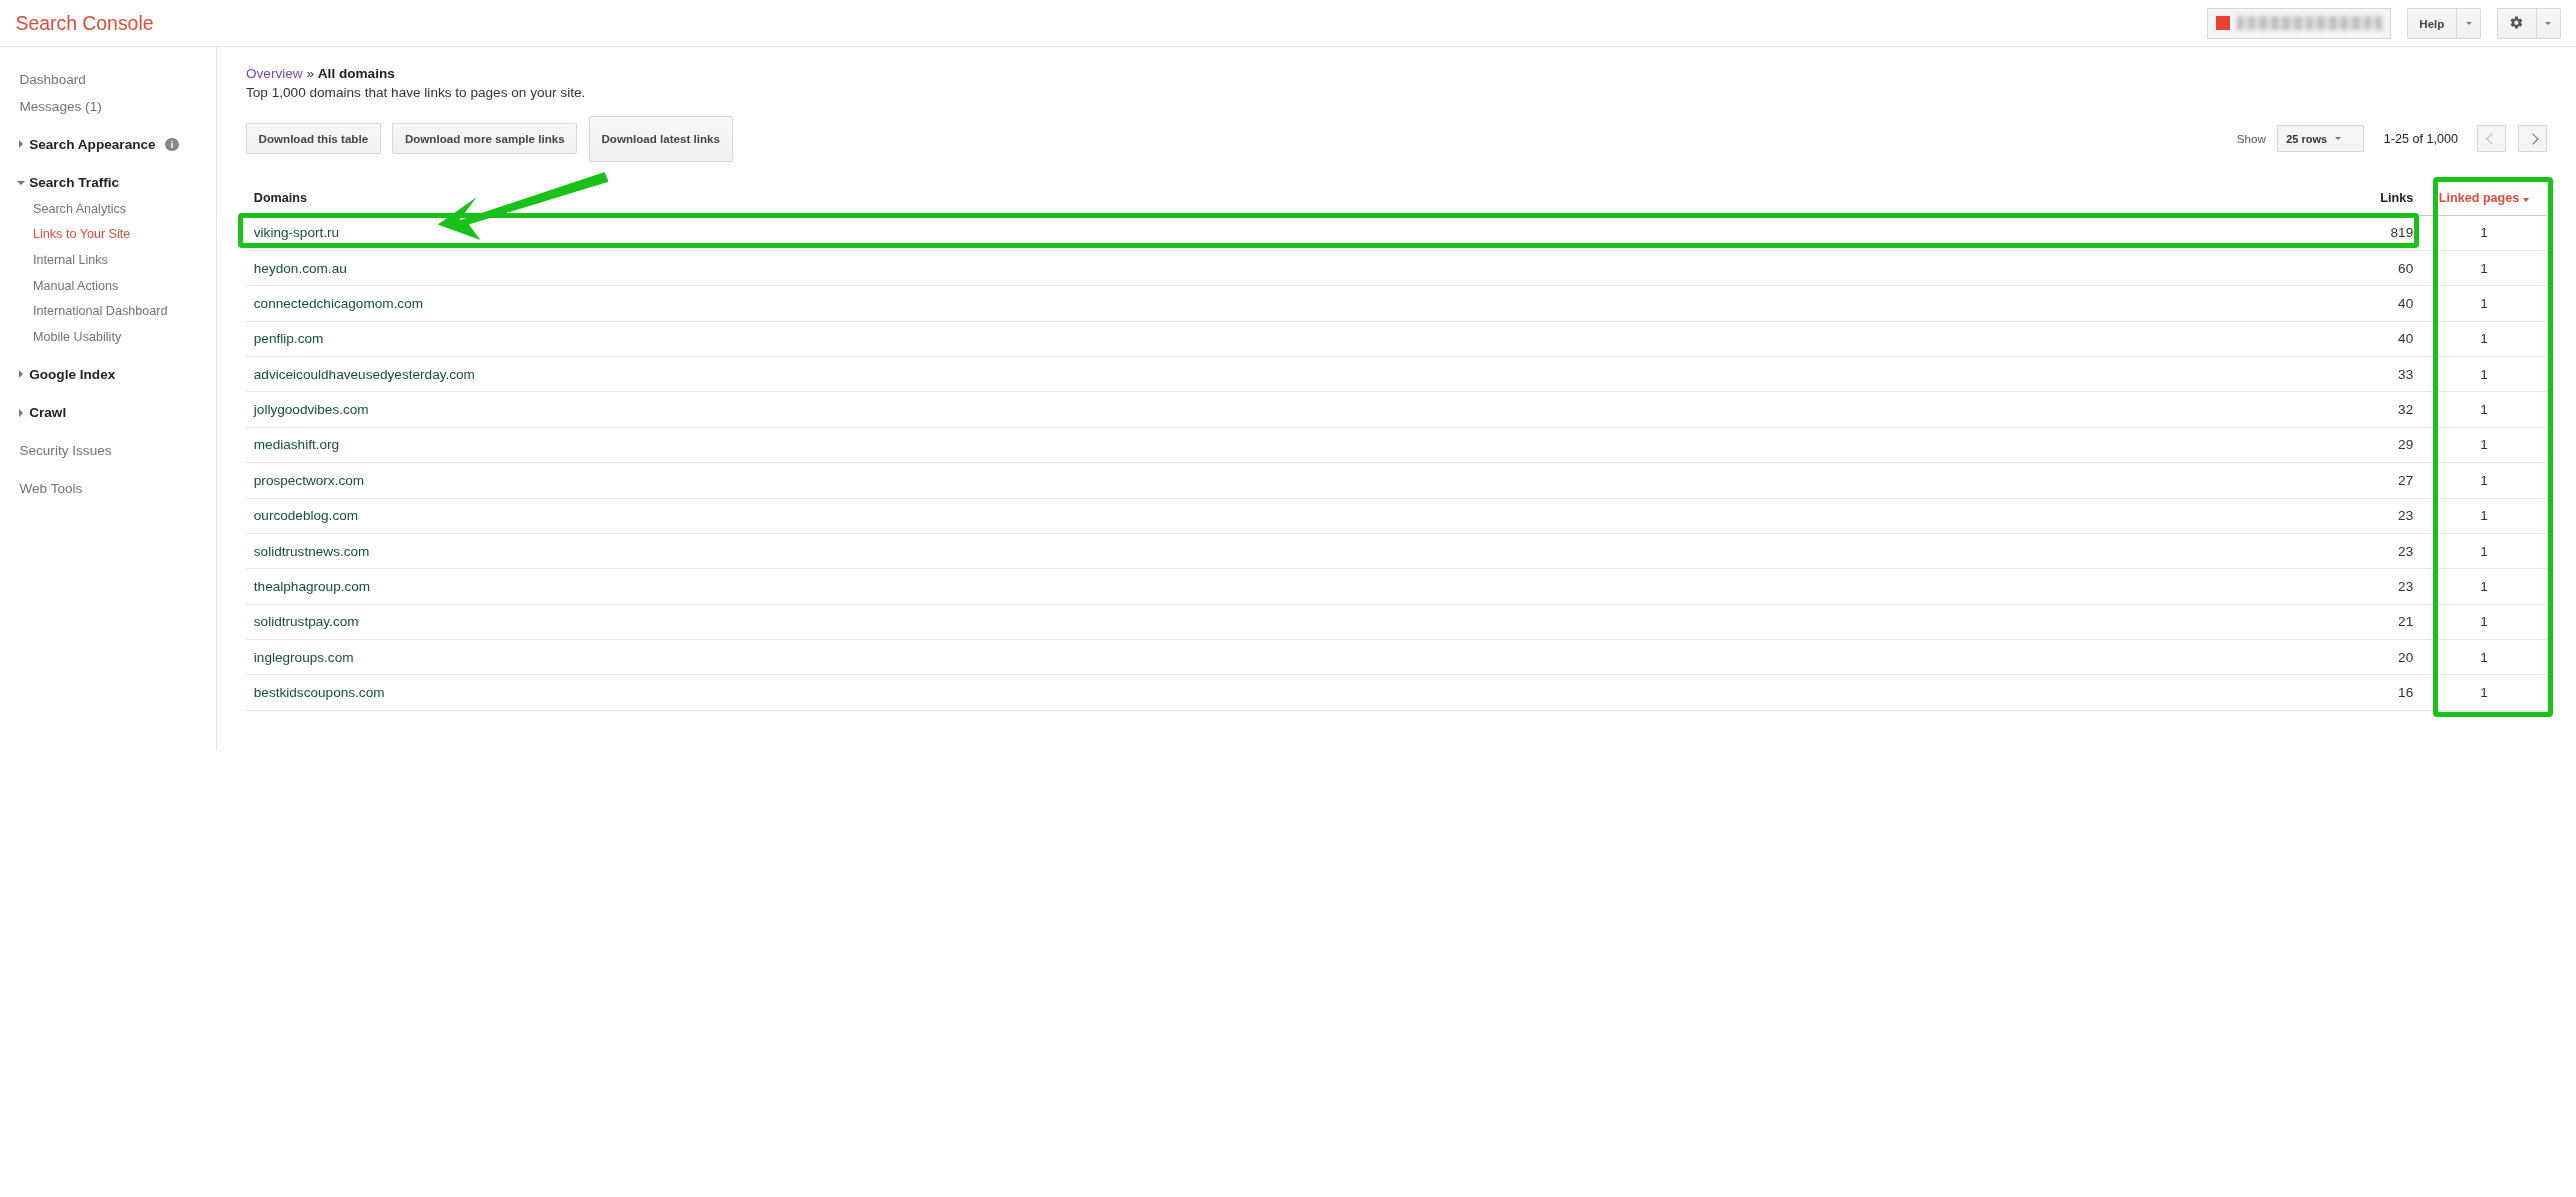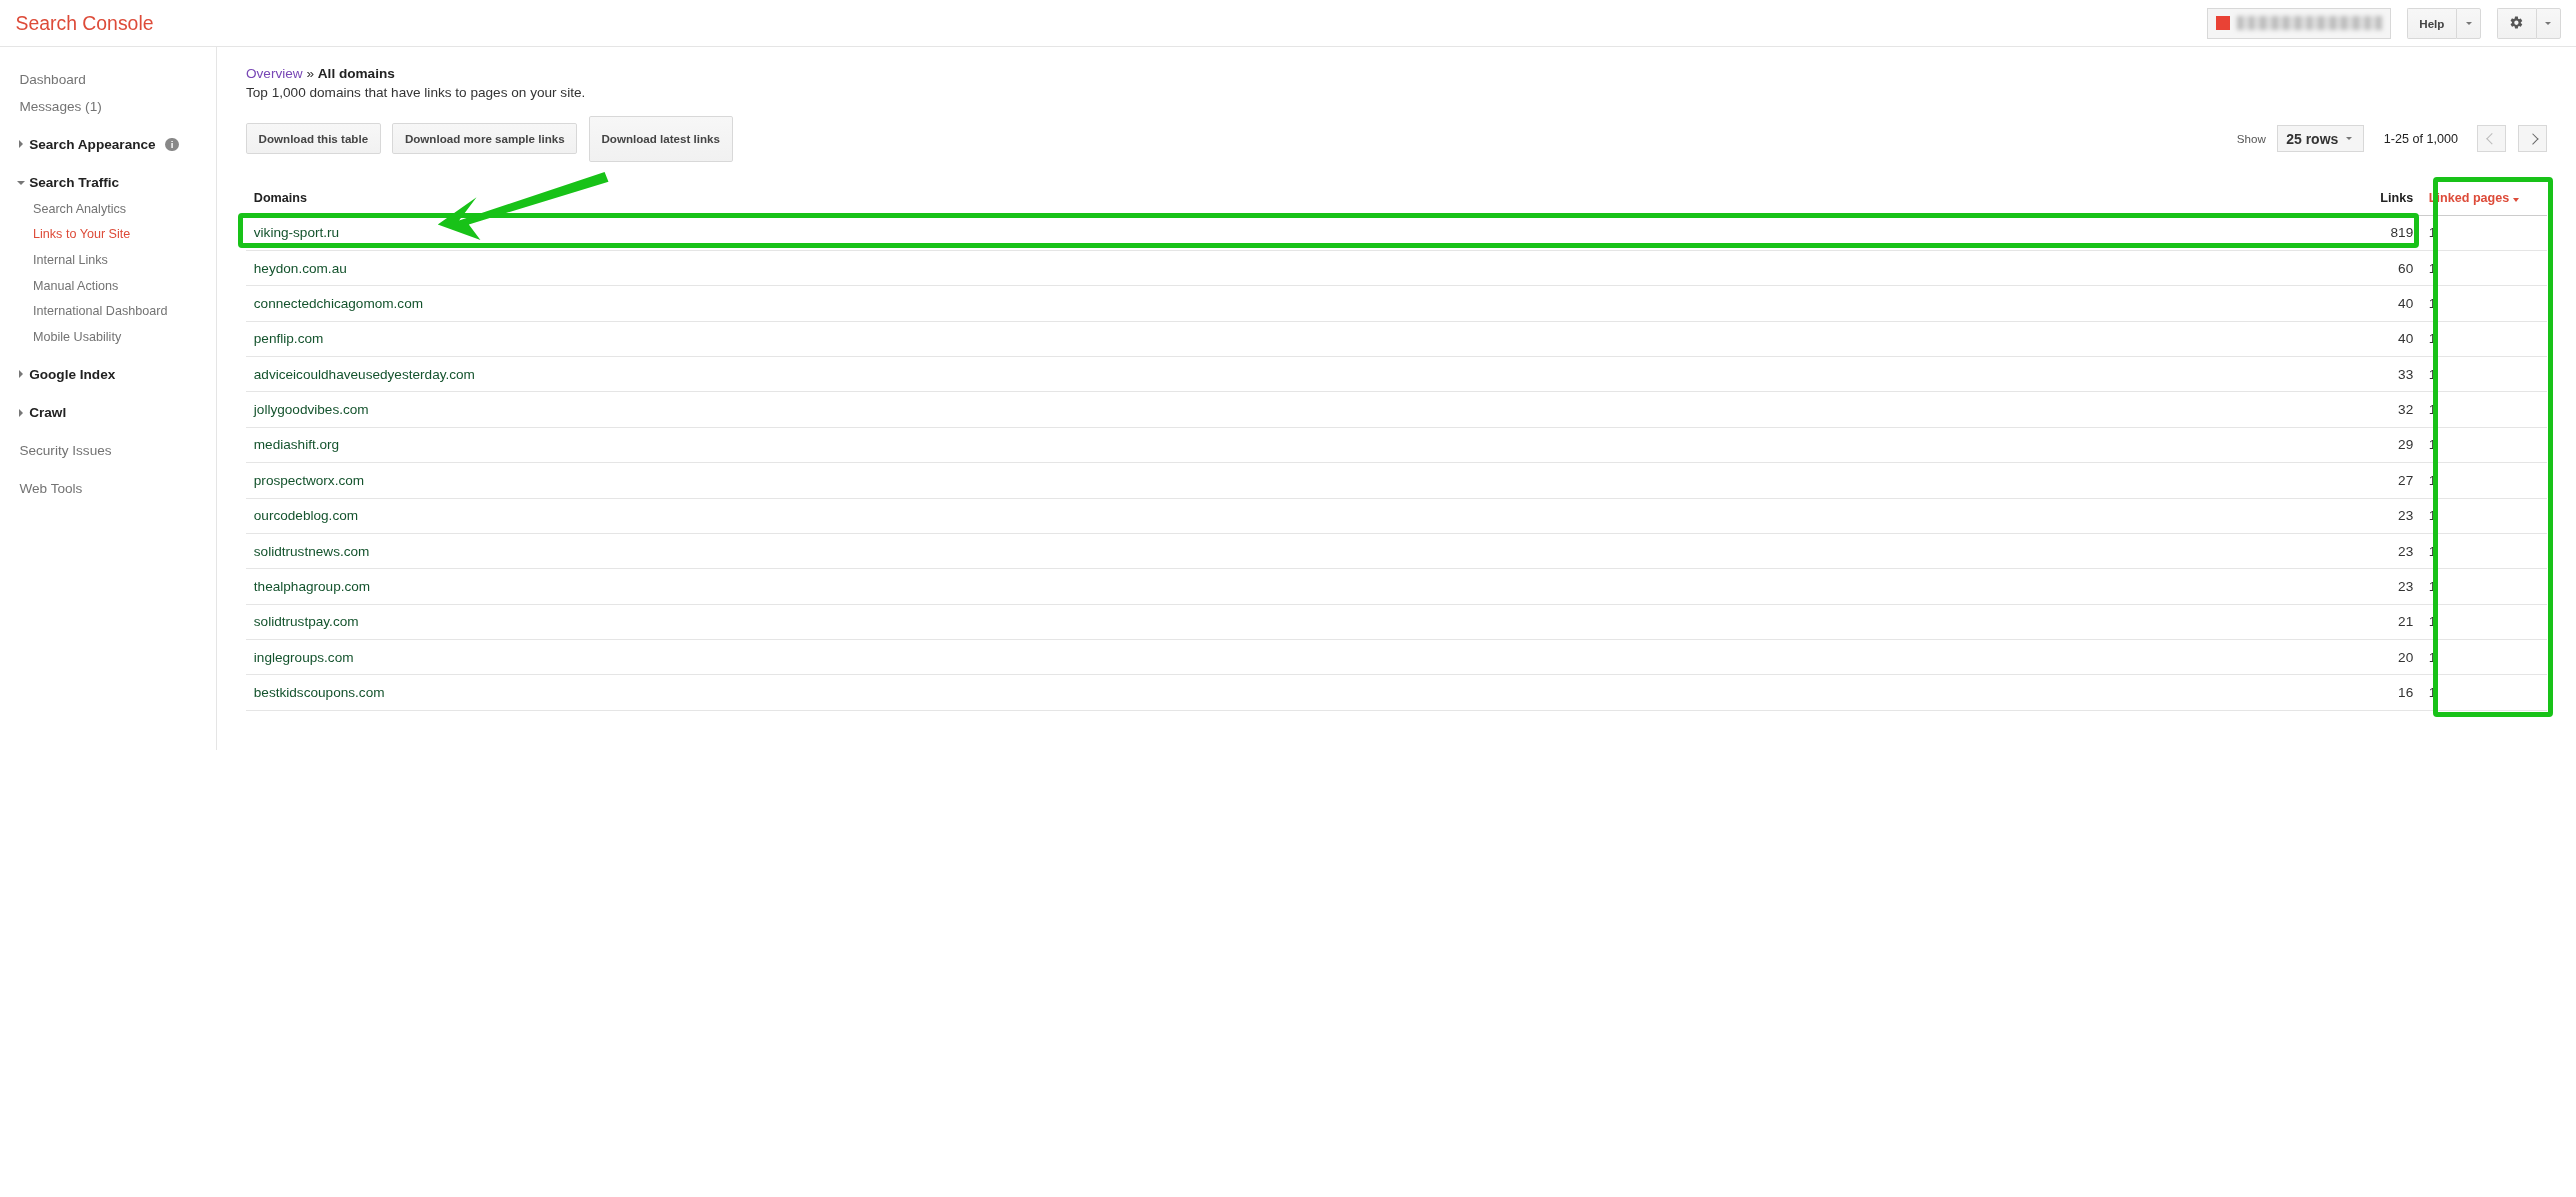--- a/index.html
+++ b/index.html
@@ -35,33 +35,33 @@
   .info-ic { width:13.6px; height:13.6px; border-radius:50%; background:#888; color:#fff; font-size:9.7px; display:inline-flex; align-items:center; justify-content:center; margin-left:3.9px; font-weight:bold;}
 
   
   .breadcrumb { font-size:13.6px; margin-bottom:3.9px;}
   .breadcrumb a { color: #7847b5; text-decoration:none; }
   .breadcrumb strong { color:#222; }
   .subtitle { font-size:13.6px; color:#333; margin-bottom: 15.5px;}
   .toolbar-row { display:flex; align-items:center; gap:11.6px; margin-bottom: 19.4px;}
   .toolbar-spacer { flex:1; }
   .show-label { font-size:11.6px; color:#555; }
-  .rows-select { height:27px; min-width:87px; border:1px solid #d8d8d8; background:#f5f5f5; display:inline-flex; align-items:center; padding:0 7.8px; gap:7.8px; cursor:pointer; font-size:14px; font-weight:bold;}
+  .rows-select { height:27px; min-width:87px; border:1px solid #d8d8d8; background:#f5f5f5; display:inline-flex; align-items:center; padding:0 7.8px; gap:7.8px; cursor:pointer; font-size:11px; font-weight:bold;}
   .page-info { font-size:12.6px; color:#222; margin: 0 7.8px;}
   .pager-btn { width:29px; height:27px; border:1px solid #d8d8d8; background:#f5f5f5; display:inline-flex; align-items:center; justify-content:center; cursor:pointer;}
   .chev { width:7.8px; height:7.8px; border-top:1.9px solid #666; border-right:1.9px solid #666; }
   .chev.left { transform: rotate(-135deg);}
   .chev.right { transform: rotate(45deg);}
   .chev.disabled { border-color:#bbb; }
 
   
   table { width:100%; border-collapse: collapse; table-layout: fixed;}
   th { text-align:left; font-size:12.6px; font-weight:bold; color:#222; padding: 9.7px 7.8px; border-bottom:1px solid #ccc;}
   th.col-links, td.col-links { text-align:right; width: 272px;}
-  th.col-linked, td.col-linked { text-align:left; width: 126px;}
+  th.col-linked, td.col-linked { text-align:center; width: 126px;}
   th.sorted { color:#dd4b39; }
   th.sorted .sort-tri { display:inline-block; width:0; height:0; border-left:3.9px solid transparent; border-right:3.9px solid transparent; border-top:4.9px solid #dd4b39; margin-left:3.9px;}
   td { padding: 9.7px 7.8px; font-size:13.6px; border-bottom:1px solid #e5e5e5;}
   td.col-domain a { color:#14532d; text-decoration:none;}
   
   
   .arrow-wrap { position:absolute; pointer-events:none; }
   .arrow-svg { fill:#18c218; }
 </style>
 </head>

